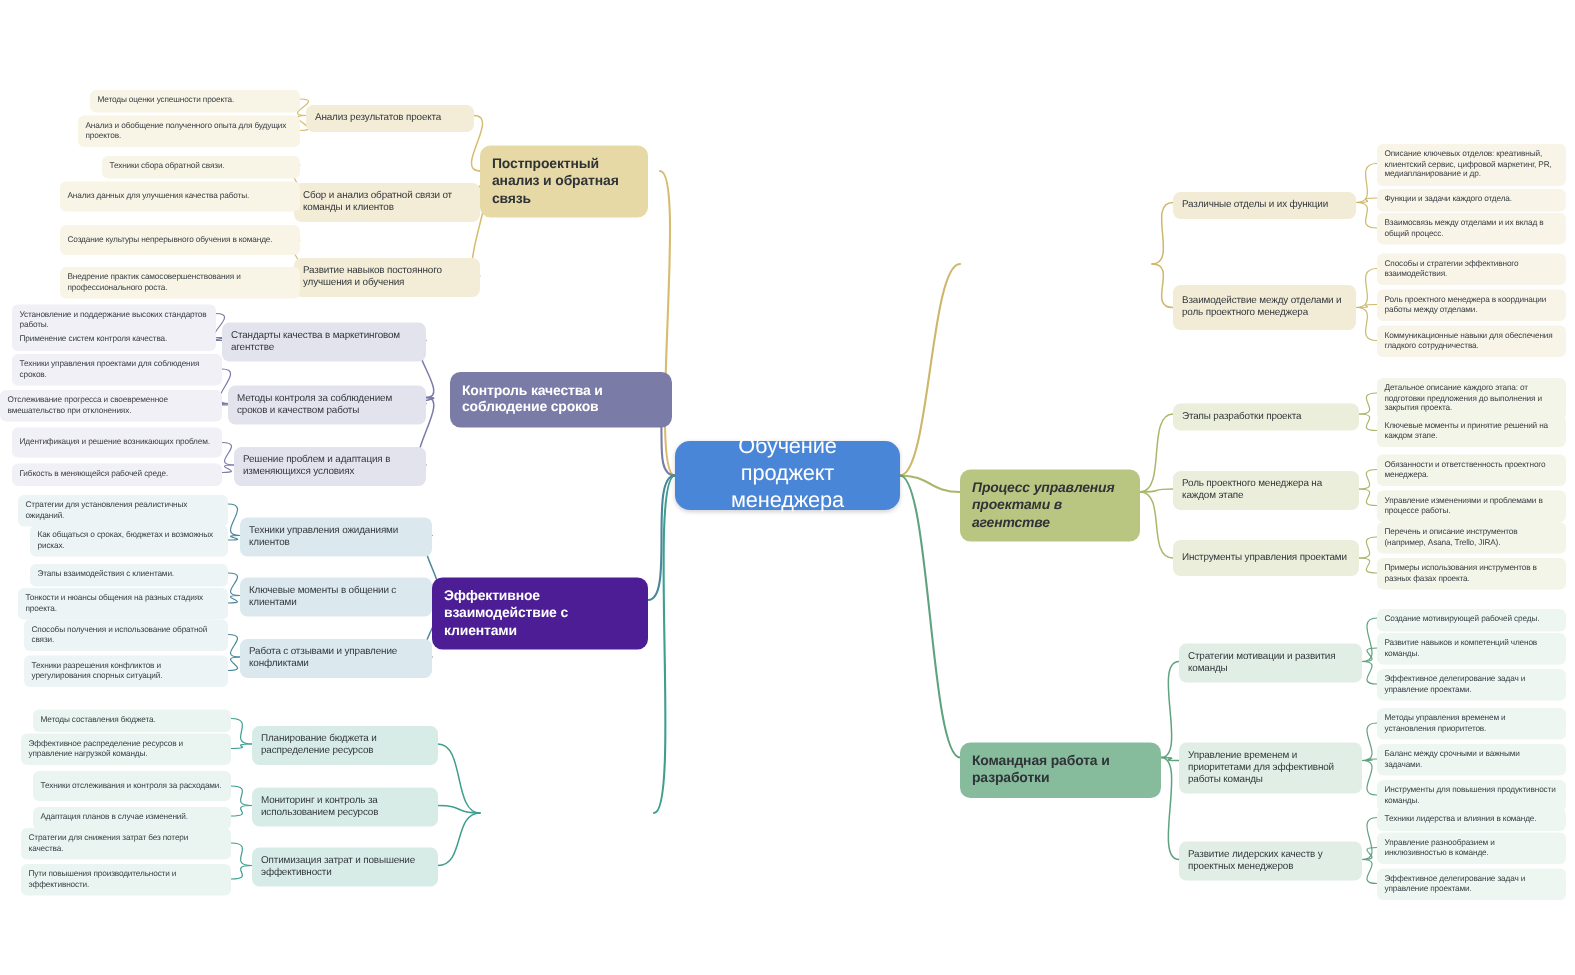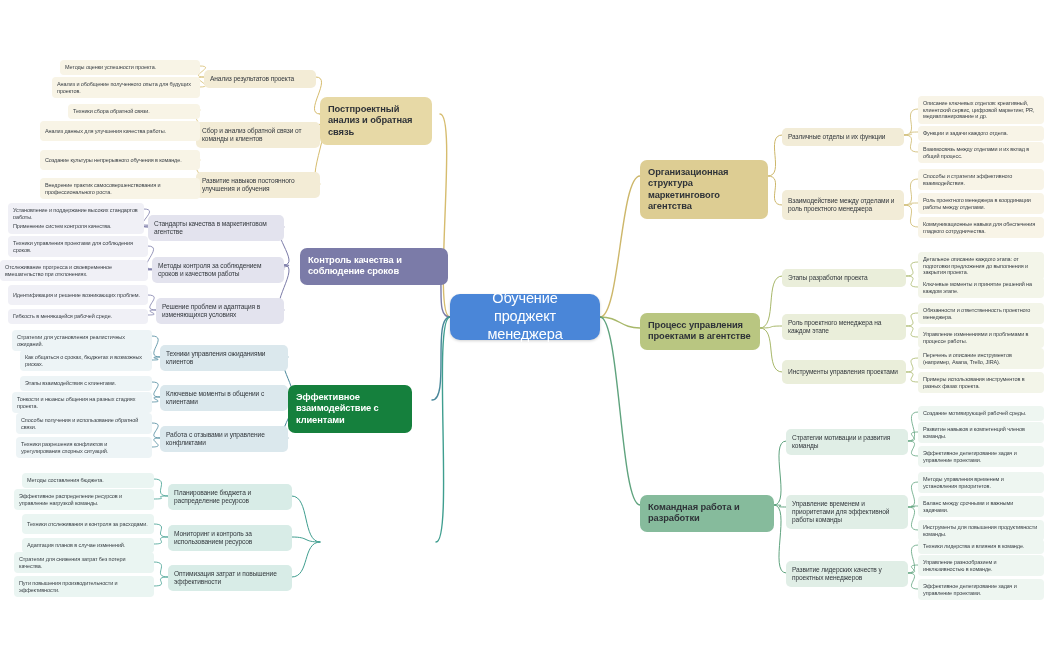--- a/index.html
+++ b/index.html
@@ -187,21 +187,21 @@
     </div>
     <div class="node sub" style="left: 156px; top: 298px; width: 128px; background: rgb(227, 227, 238); min-height: 24px;">
       <span>Решение проблем и адаптация в изменяющихся условиях</span>
     </div>
     <div class="node leaf" style="left: 8px; top: 285px; width: 140px; background: rgb(240, 240, 246); min-height: 20px;">
       <span>Идентификация и решение возникающих проблем.</span>
     </div>
     <div class="node leaf" style="left: 8px; top: 309px; width: 140px; background: rgb(240, 240, 246); min-height: 12px;">
       <span>Гибкость в меняющейся рабочей среде.</span>
     </div>
-    <div class="node main dark" style="left: 288px; top: 385px; width: 124px; background: #15803d; min-height: 30px;">
+    <div class="node main dark" style="left: 288px; top: 385px; width: 144px; background: #4c1d95; min-height: 30px;">
       <span>Эффективное взаимодействие с клиентами</span>
     </div>
     <div class="node sub" style="left: 160px; top: 345px; width: 128px; background: rgb(219, 232, 237); min-height: 24px;">
       <span>Техники управления ожиданиями клиентов</span>
     </div>
     <div class="node leaf" style="left: 12px; top: 330px; width: 140px; background: rgb(237, 244, 246); min-height: 12px;">
       <span>Стратегии для установления реалистичных ожиданий.</span>
     </div>
     <div class="node leaf" style="left: 20px; top: 350px; width: 132px; background: rgb(237, 244, 246); min-height: 20px;">
       <span>Как общаться о сроках, бюджетах и возможных рисках.</span>
@@ -244,23 +244,20 @@
     </div>
     <div class="node sub" style="left: 168px; top: 565px; width: 124px; background: rgb(216, 236, 231); min-height: 24px;">
       <span>Оптимизация затрат и повышение эффективности</span>
     </div>
     <div class="node leaf" style="left: 14px; top: 552px; width: 140px; background: rgb(234, 245, 242); min-height: 20px;">
       <span>Стратегии для снижения затрат без потери качества.</span>
     </div>
     <div class="node leaf" style="left: 14px; top: 576px; width: 140px; background: rgb(234, 245, 242); min-height: 20px;">
       <span>Пути повышения производительности и эффективности.</span>
     </div>
-    <div class="node main" style="left: 640px; top: 160px; width: 128px; background: rgb(221, 205, 147); min-height: 32px;">
-      <span>Организационная структура маркетингового агентства</span>
-    </div>
     <div class="node sub" style="left: 782px; top: 128px; width: 122px; background: rgb(242, 236, 215); min-height: 14px;">
       <span>Различные отделы и их функции</span>
     </div>
     <div class="node leaf" style="left: 918px; top: 96px; width: 126px; background: rgb(248, 244, 231); min-height: 26px;">
       <span>Описание ключевых отделов: креативный, клиентский сервис, цифровой маркетинг, PR, медиапланирование и др.</span>
     </div>
     <div class="node leaf" style="left: 918px; top: 126px; width: 126px; background: rgb(248, 244, 231); min-height: 12px;">
       <span>Функции и задачи каждого отдела.</span>
     </div>
     <div class="node leaf" style="left: 918px; top: 142px; width: 126px; background: rgb(248, 244, 231); min-height: 20px;">
@@ -271,21 +268,21 @@
     </div>
     <div class="node leaf" style="left: 918px; top: 169px; width: 126px; background: rgb(248, 244, 231); min-height: 20px;">
       <span>Способы и стратегии эффективного взаимодействия.</span>
     </div>
     <div class="node leaf" style="left: 918px; top: 193px; width: 126px; background: rgb(248, 244, 231); min-height: 20px;">
       <span>Роль проектного менеджера в координации работы между отделами.</span>
     </div>
     <div class="node leaf" style="left: 918px; top: 217px; width: 126px; background: rgb(248, 244, 231); min-height: 20px;">
       <span>Коммуникационные навыки для обеспечения гладкого сотрудничества.</span>
     </div>
-    <div class="node main" style="left: 640px; top: 313px; width: 120px; background: rgb(185, 198, 129); min-height: 30px;">
+    <div class="node main" style="left: 640px; top: 313px; width: 120px; background: rgb(185, 198, 129); min-height: 30px; font-style: italic;">
       <span>Процесс управления проектами в агентстве</span>
     </div>
     <div class="node sub" style="left: 782px; top: 269px; width: 124px; background: rgb(234, 238, 218); min-height: 14px;">
       <span>Этапы разработки проекта</span>
     </div>
     <div class="node leaf" style="left: 918px; top: 252px; width: 126px; background: rgb(243, 245, 233); min-height: 20px;">
       <span>Детальное описание каждого этапа: от подготовки предложения до выполнения и закрытия проекта.</span>
     </div>
     <div class="node leaf" style="left: 918px; top: 277px; width: 126px; background: rgb(243, 245, 233); min-height: 20px;">
       <span>Ключевые моменты и принятие решений на каждом этапе.</span>

